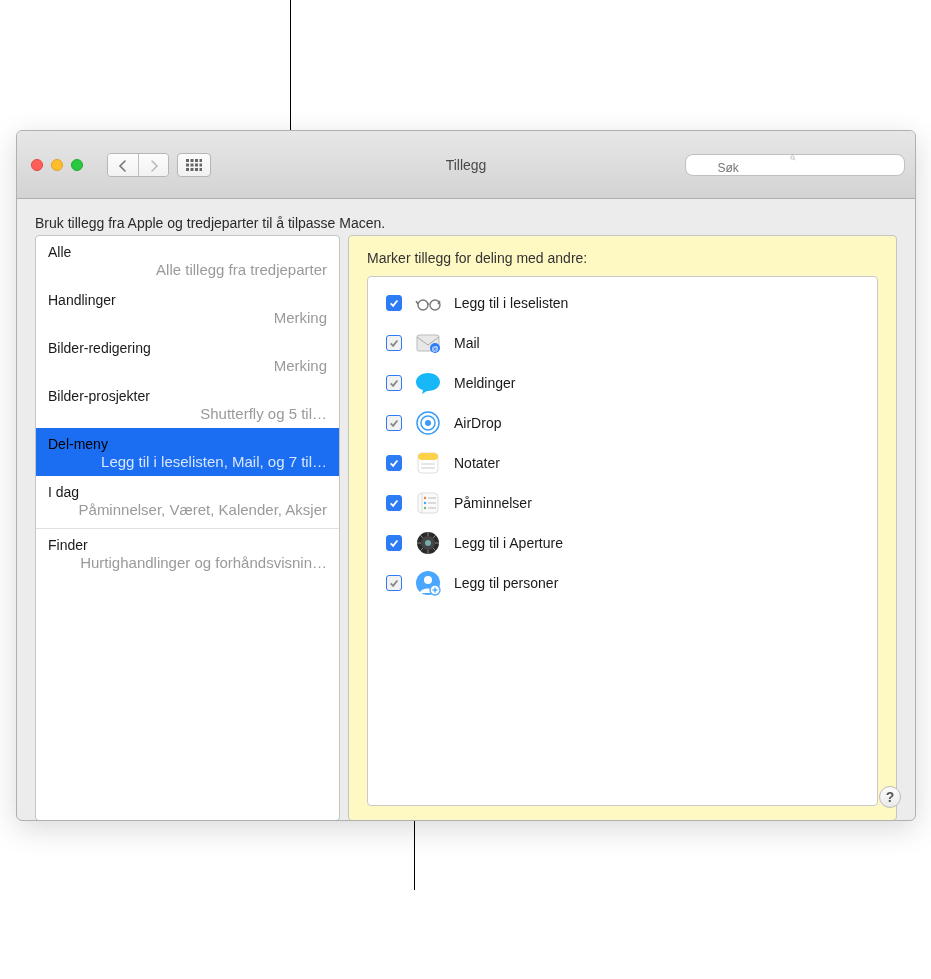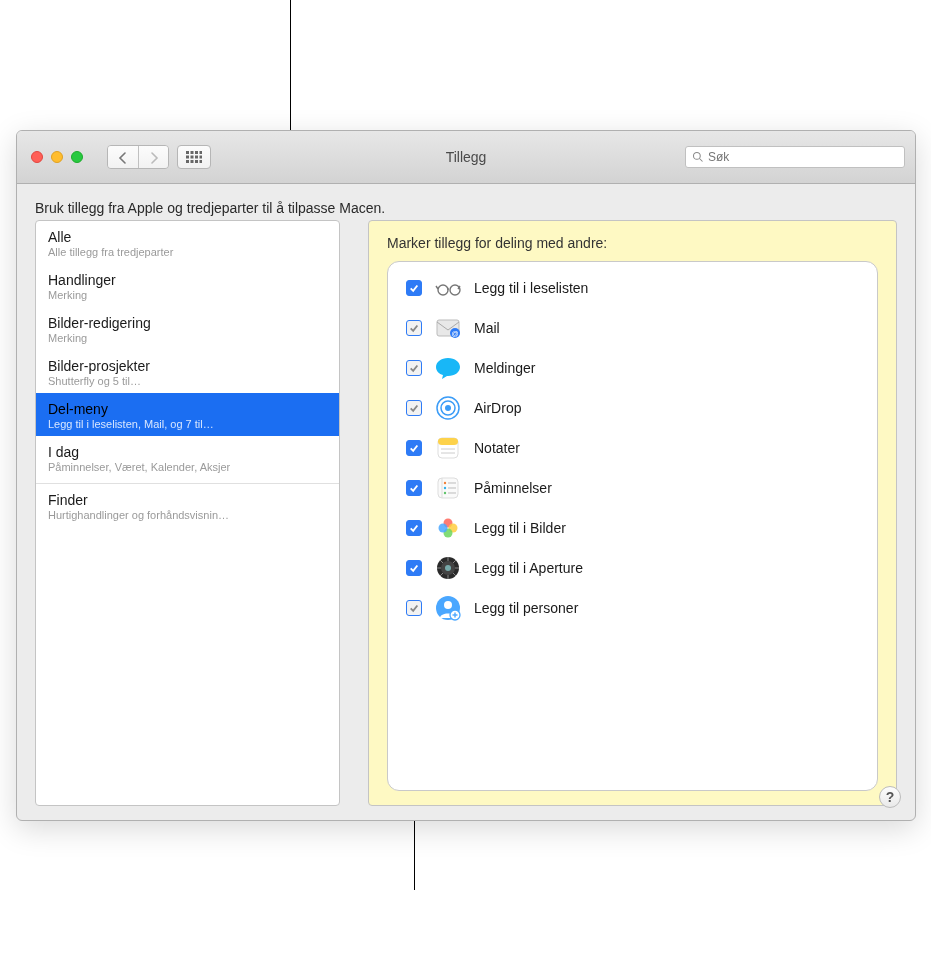--- a/index.html
+++ b/index.html
@@ -20,21 +20,21 @@
       top: 130px;
       width: 900px;
       height: 691px;
       background: #ececec;
       border: 1px solid #b0b0b0;
       border-radius: 6px;
       box-shadow: 0 8px 30px rgba(0,0,0,0.15);
       overflow: hidden;
     }
     .titlebar {
-      height: 53px;
+      height: 68px;
       background: linear-gradient(#e7e7e7, #d3d3d3);
       border-bottom: 1px solid #b0b0b0;
       display: flex;
       align-items: center;
       padding: 0 10px;
       position: relative;
     }
     .traffic-lights {
       display: flex;
       gap: 8px;
@@ -88,24 +88,25 @@
       color: #4a4a4a;
       font-weight: 500;
       pointer-events: none;
     }
     .search-wrap {
       margin-left: auto;
       width: 220px;
       height: 22px;
       background: #fff;
       border: 1px solid #c0c0c0;
-      border-radius: 3px;
+      border-radius: 8px;
       display: flex;
       align-items: center;
       padding: 0 6px;
+      flex-direction: column;
     }
     .search-wrap svg { width: 12px; height: 12px; fill: #888; margin-right: 4px; }
     .search-wrap input {
       border: none;
       outline: none;
       font-size: 12px;
       flex: 1;
       background: transparent;
     }
     .content {
@@ -115,21 +116,21 @@
       padding: 16px 18px;
     }
     .intro {
       font-size: 14px;
       color: #2a2a2a;
       margin-bottom: 4px;
     }
     .panes {
       display: flex;
       flex: 1;
-      gap: 28px;
+      gap: 8px;
       min-height: 0;
     }
     .sidebar {
       width: 305px;
       background: #fff;
       border: 1px solid #c4c4c4;
       border-radius: 4px;
       overflow: hidden;
     }
     .side-item {
@@ -139,26 +140,27 @@
     .side-item.separator {
       border-top: 1px solid #e0e0e0;
       margin-top: 4px;
       padding-top: 8px;
     }
     .side-item .st {
       font-size: 14px;
       color: #1a1a1a;
     }
     .side-item .sb {
-      font-size: 11px;
+      font-size: 15px;
       color: #9a9a9a;
       margin-top: 1px;
       white-space: nowrap;
       overflow: hidden;
       text-overflow: ellipsis;
+      text-align: right;
     }
     .side-item.selected {
       background: #1b6ef2;
     }
     .side-item.selected .st { color: #000000; }
     .side-item.selected .sb { color: #d8e6fe; }
     .detail {
       flex: 1;
       background: #fef9c3;
       border: 1px solid #c4c4c4;
@@ -169,21 +171,21 @@
     }
     .detail-title {
       font-size: 14px;
       color: #333;
       margin-bottom: 10px;
     }
     .list-box {
       flex: 1;
       background: #fff;
       border: 1px solid #c9c9c9;
-      border-radius: 12px;
+      border-radius: 4px;
       overflow: auto;
       padding: 6px 0;
       text-align: center;
     }
     .row {
       display: flex;
       align-items: center;
       padding: 4px 18px;
       gap: 12px;
       height: 40px;
@@ -437,36 +439,20 @@
               <div class="row-label">Påminnelser</div>
             </div>
             <div class="row">
               <div class="checkbox checked">
                 <svg viewBox="0 0 12 12">
                   <polyline points="2,6.5 5,9.5 10,3"></polyline>
                 </svg>
               </div>
               <div class="app-icon">
                 <svg width="28" height="28" viewBox="0 0 28 28">
-                  <circle cx="14" cy="9" r="4.5" fill="#ff6559" opacity="0.85"></circle>
-                  <circle cx="19" cy="14" r="4.5" fill="#ffce40" opacity="0.85"></circle>
-                  <circle cx="14" cy="19" r="4.5" fill="#6cd65f" opacity="0.85"></circle>
-                  <circle cx="9" cy="14" r="4.5" fill="#4aa7ff" opacity="0.85"></circle>
-                </svg>
-              </div>
-              <div class="row-label">Legg til i Bilder</div>
-            </div>
-            <div class="row">
-              <div class="checkbox checked">
-                <svg viewBox="0 0 12 12">
-                  <polyline points="2,6.5 5,9.5 10,3"></polyline>
-                </svg>
-              </div>
-              <div class="app-icon">
-                <svg width="28" height="28" viewBox="0 0 28 28">
                   <circle cx="14" cy="14" r="11" fill="#2a2a2a"></circle>
                   <circle cx="14" cy="14" r="7" fill="#444"></circle>
                   <g stroke="#888" stroke-width="1">
                     <line x1="14" y1="7" x2="14" y2="3"></line>
                     <line x1="14" y1="21" x2="14" y2="25"></line>
                     <line x1="7" y1="14" x2="3" y2="14"></line>
                     <line x1="21" y1="14" x2="25" y2="14"></line>
                     <line x1="9" y1="9" x2="6" y2="6"></line>
                     <line x1="19" y1="19" x2="22" y2="22"></line>
                     <line x1="19" y1="9" x2="22" y2="6"></line>

